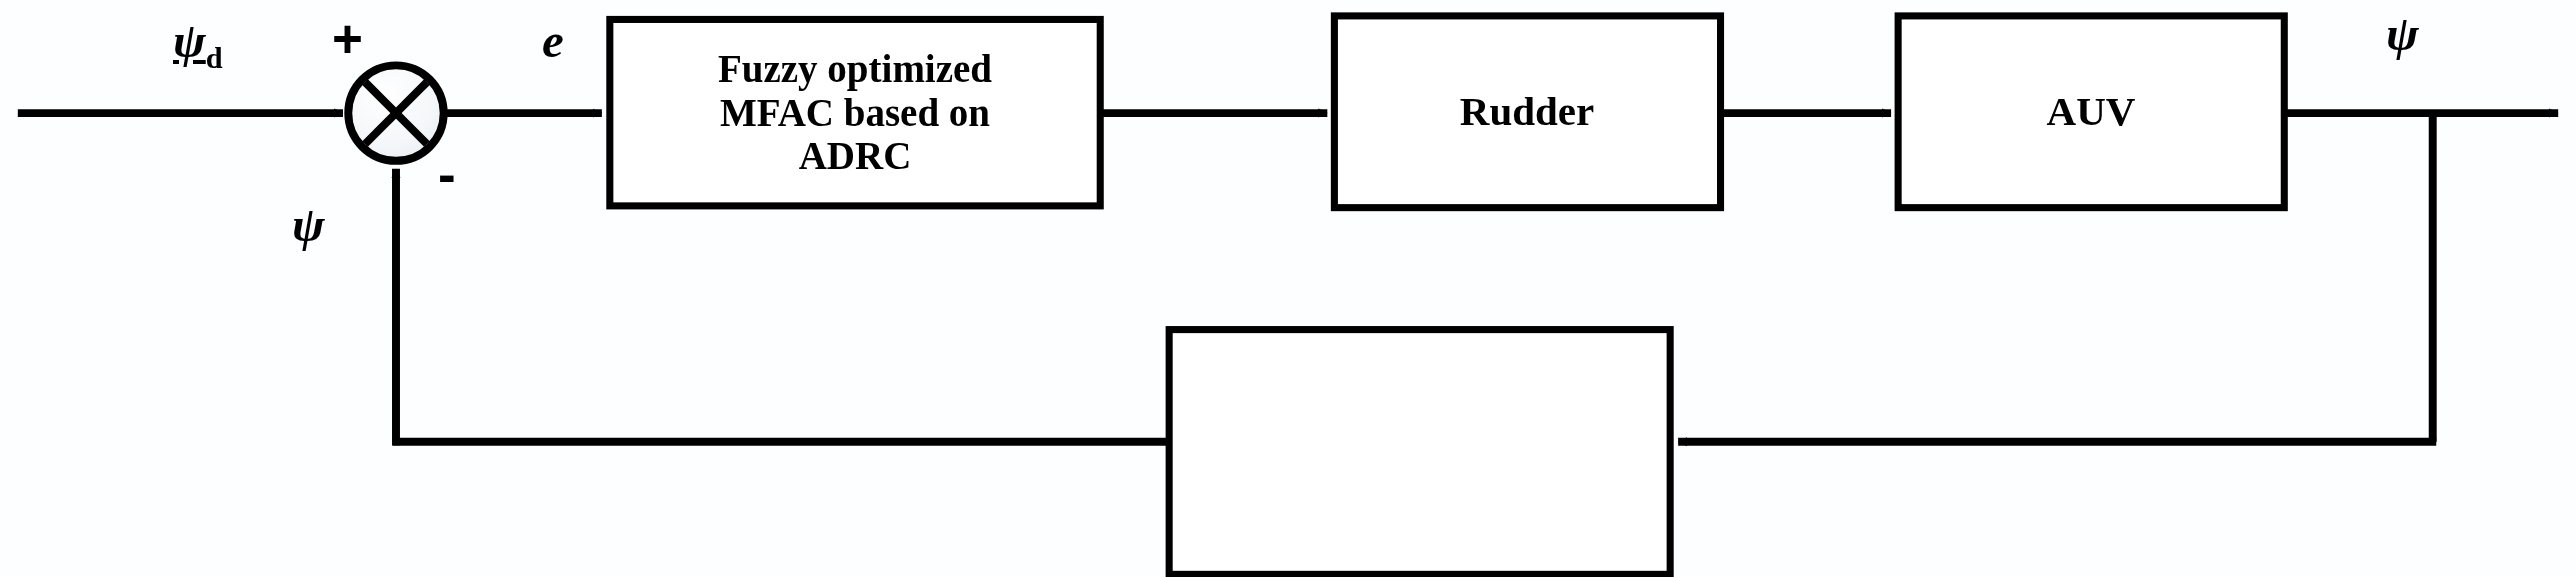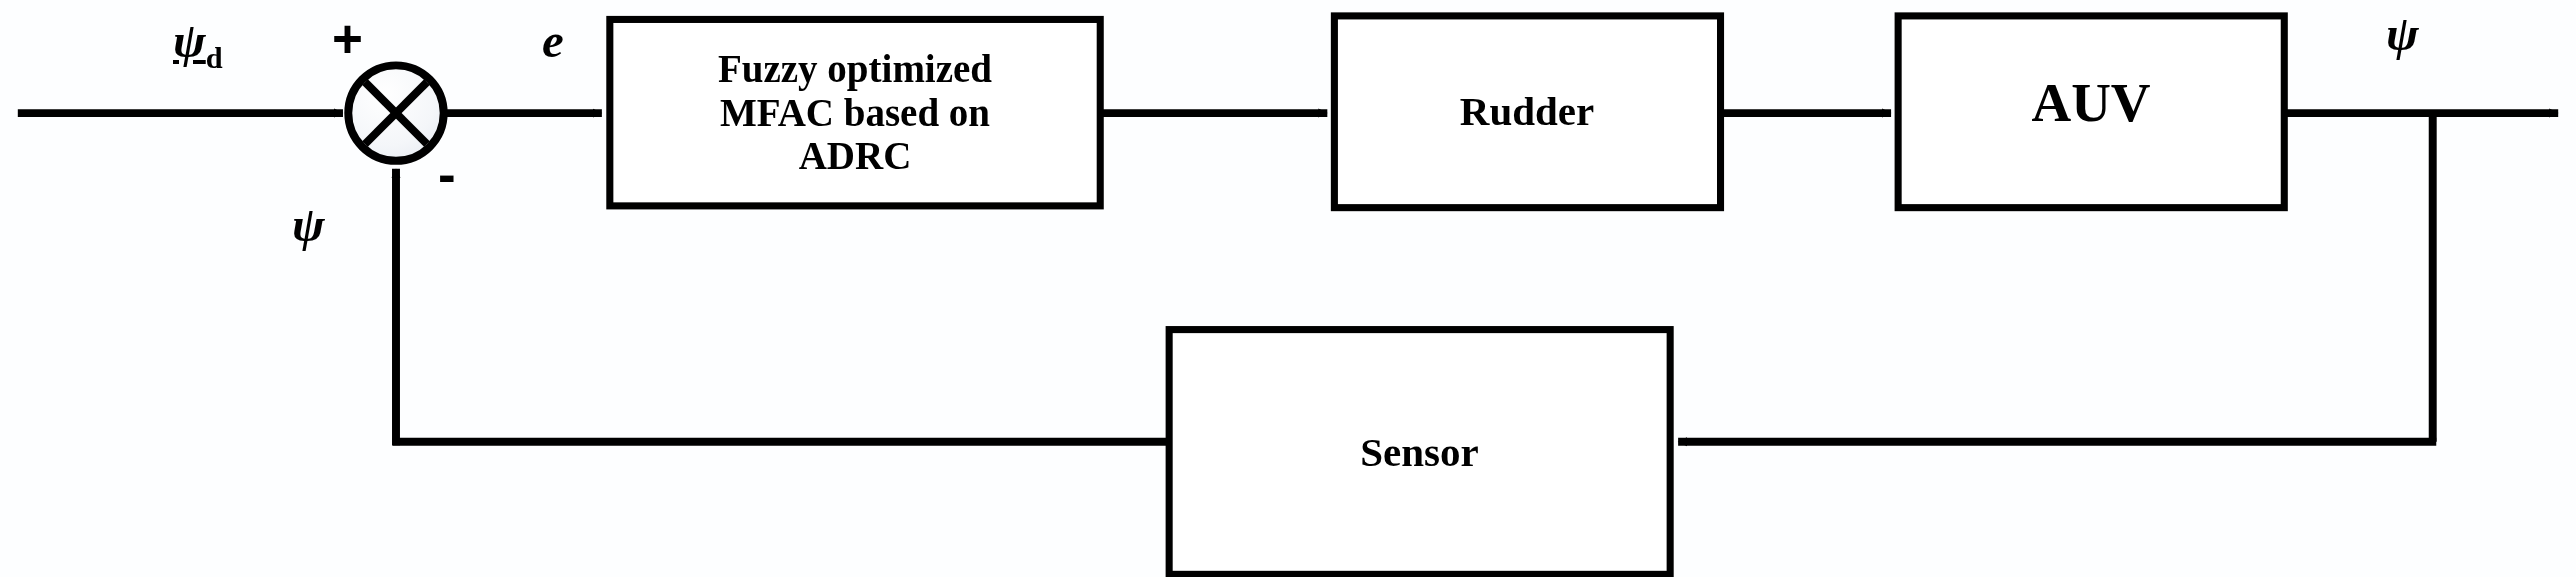--- a/index.html
+++ b/index.html
@@ -84,23 +84,22 @@
       <line x1="483" y1="93" x2="413" y2="163" stroke="#000" stroke-width="9"></line>
     </g>
   </svg>
 
   <div class="blk-label" style="left:610px;top:19.4px;width:490px;height:186px;font-size:39px;">Fuzzy optimized
 MFAC based on
 ADRC</div>
 
   <div class="blk-label" style="left:1334px;top:16px;width:386px;height:192px;font-size:41px;">Rudder</div>
 
-  <div class="blk-label" style="left:1898px;top:7px;width:386px;height:192px;font-size:55px;">AUV</div>
+  <div class="blk-label" style="left:1898px;top:16px;width:386px;height:192px;font-size:41px;">AUV</div>
 
-  <div class="blk-label" style="left:1169px;top:330px;width:501px;height:245px;font-size:41px;">Sensor</div>
 
   <div class="sig-label" style="left:173px;top:16px;font-size:49px;text-decoration:underline;">
     <span class="greek">ψ</span><span class="sub">d</span>
   </div>
 
   <div class="sig-label sign" style="left:332px;top:12.4px;font-size:53px;">+</div>
 
   <div class="sig-label greek" style="left:542px;top:16px;font-size:49px;">e</div>
 
   <div class="sig-label sign" style="left:438px;top:148px;font-size:53px;">-</div>

